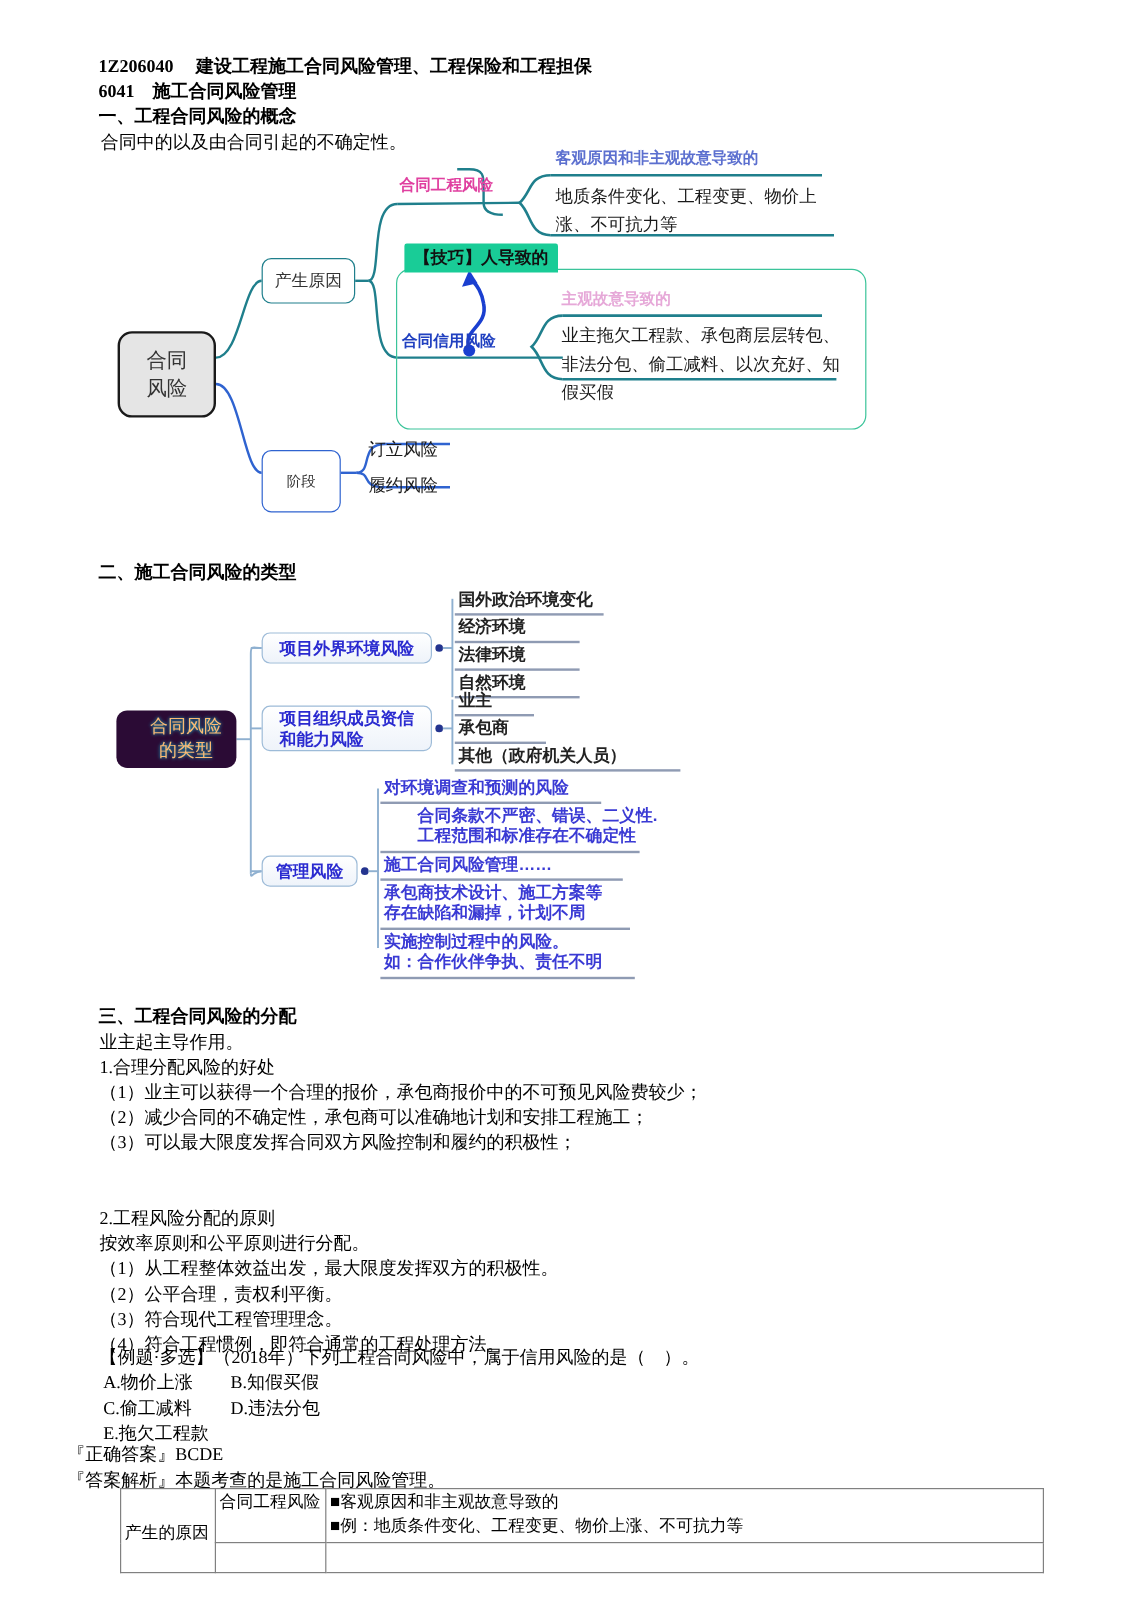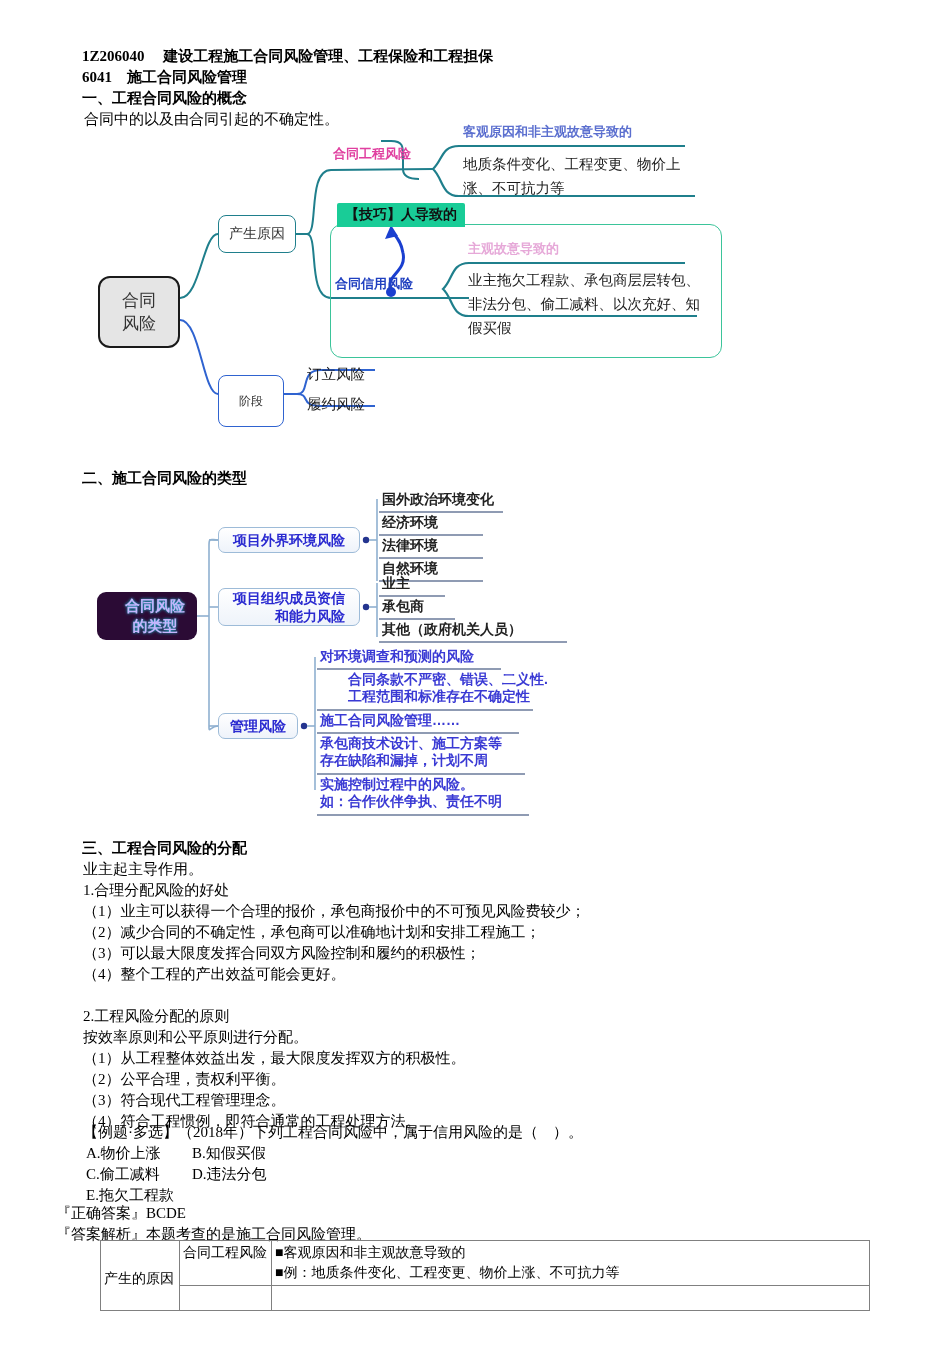--- a/index.html
+++ b/index.html
@@ -44,25 +44,25 @@
   .grp-green{position:absolute;left:245px;top:104px;width:390px;height:132px;
              border:1.8px solid #3bc49a;border-radius:12px;background:transparent;}
   .leaf{position:absolute;font-size:14.5px;color:#1a1a1a;white-space:pre;
         font-family:"Liberation Sans","DejaVu Sans",sans-serif;}
   .leaf-dl{left:222px;top:245px;}
   .leaf-lv{left:222px;top:275px;}
 
   
   #map2{position:absolute;left:85px;top:485px;width:640px;height:320px;}
   .root2{left:12px;top:107px;width:100px;height:48px;border-radius:9px;
-         background:#2b0b35;color:#c4b5fd;font-size:15px;line-height:20px;font-weight:bold;
+         background:#2b0b35;color:#fdba74;font-size:15px;line-height:20px;font-weight:normal;
          text-shadow:0 0 3px #1cd0e6;padding-left:16px;}
   .n2{position:absolute;box-sizing:border-box;border:1.4px solid #9dbbd8;border-radius:7px;
       background:linear-gradient(#ffffff,#eef3fa);display:flex;align-items:center;justify-content:center;
-      color:#2a2ad0;font-weight:bold;font-size:14px;line-height:18px;text-align:right;
+      color:#2a2ad0;font-weight:bold;font-size:14px;line-height:18px;text-align:left;
       font-family:"Liberation Sans","DejaVu Sans",sans-serif;}
   .n2a{left:133px;top:42px;width:142px;height:26px;}
   .n2b{left:133px;top:103px;width:142px;height:38px;}
   .n2c{left:133px;top:228px;width:80px;height:26px;}
 
   .sub{position:absolute;color:#3a3ad4;font-weight:bold;font-size:14px;line-height:17px;
        white-space:pre;font-family:"Liberation Sans","DejaVu Sans",sans-serif;}
   .sub-plain{color:#222;}
   .ul{position:absolute;height:2px;background:#8f9bb3;}
 
@@ -228,21 +228,20 @@
 如：合作伙伴争执、责任不明</div>
     <div class="ul" style="left:232px;top:329px;width:212px;"></div>
   </div>
 
   <div class="txt b" style="left:82px;top:838px;">三、工程合同风险的分配</div>
   <div class="txt" style="left:83px;top:859px;">业主起主导作用。</div>
   <div class="txt" style="left:83px;top:880px;">1.合理分配风险的好处</div>
   <div class="txt" style="left:83px;top:901px;">（1）业主可以获得一个合理的报价，承包商报价中的不可预见风险费较少；</div>
   <div class="txt" style="left:83px;top:922px;">（2）减少合同的不确定性，承包商可以准确地计划和安排工程施工；</div>
   <div class="txt" style="left:83px;top:943px;">（3）可以最大限度发挥合同双方风险控制和履约的积极性；</div>
-  <div class="txt" style="left:83px;top:964px;">（4）整个工程的产出效益可能会更好。</div>
 
   <div class="txt" style="left:83px;top:1006px;">2.工程风险分配的原则</div>
   <div class="txt" style="left:83px;top:1027px;">按效率原则和公平原则进行分配。</div>
   <div class="txt" style="left:83px;top:1048px;">（1）从工程整体效益出发，最大限度发挥双方的积极性。</div>
   <div class="txt" style="left:83px;top:1069px;">（2）公平合理，责权利平衡。</div>
   <div class="txt" style="left:83px;top:1090px;">（3）符合现代工程管理理念。</div>
   <div class="txt" style="left:83px;top:1111px;">（4）符合工程惯例，即符合通常的工程处理方法。</div>
 
   <div class="txt" style="left:83px;top:1122px;">【例题·多选】（2018年）下列工程合同风险中，属于信用风险的是（　）。</div>
   <div class="txt" style="left:86px;top:1143px;">A.物价上涨</div>

